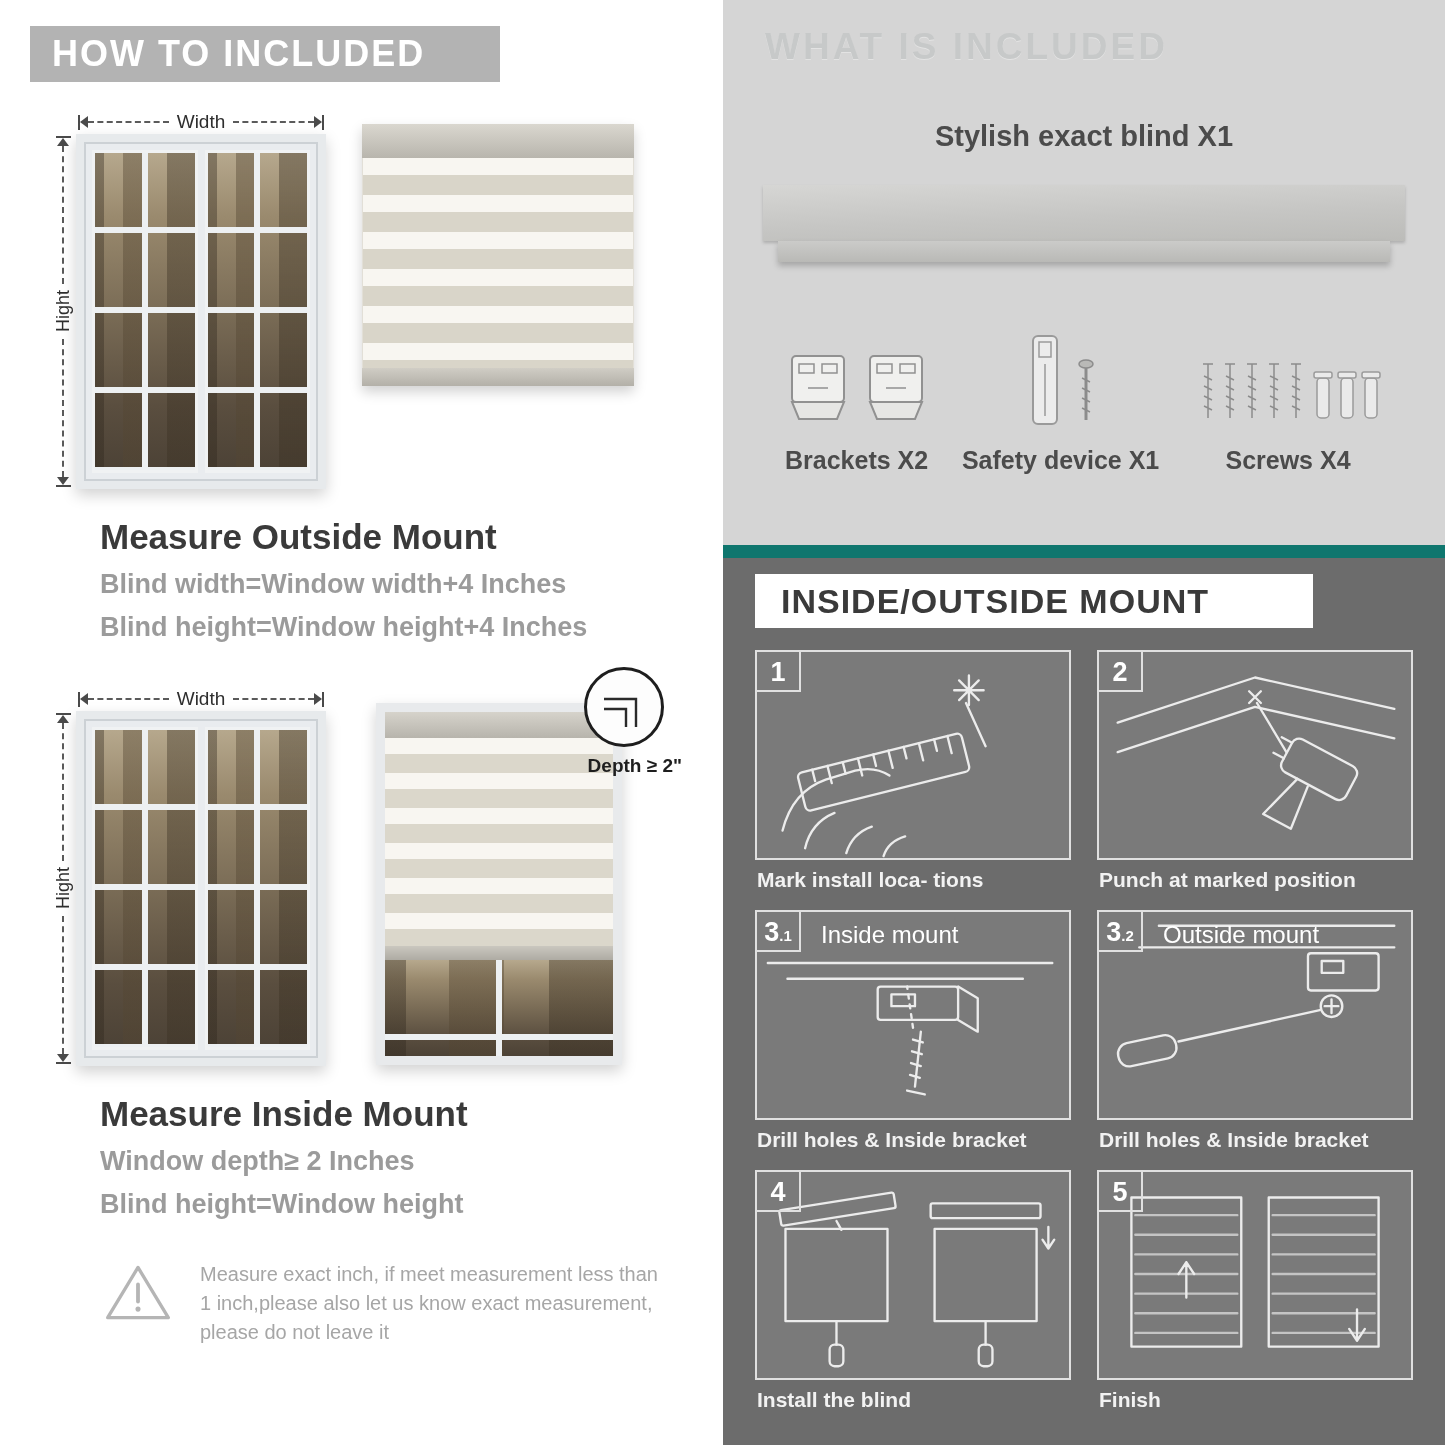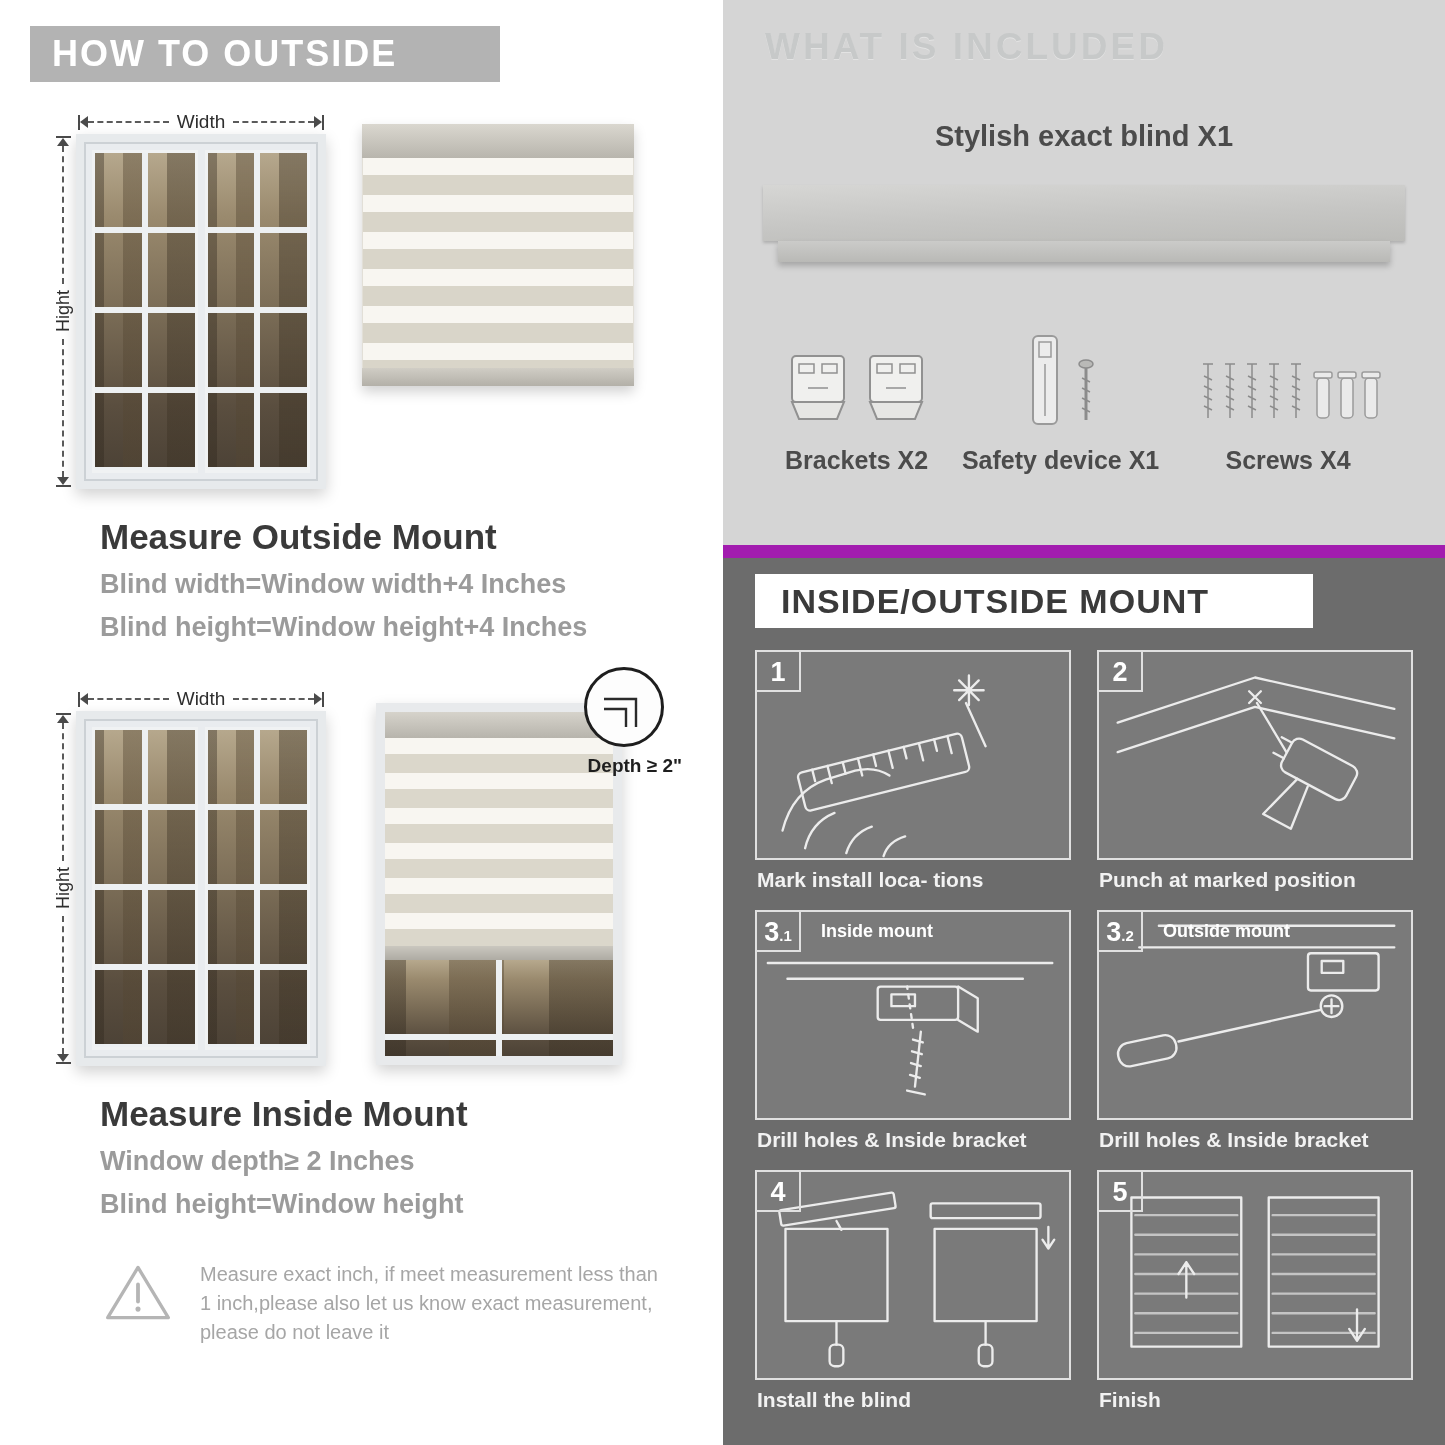--- a/index.html
+++ b/index.html
@@ -52,21 +52,21 @@
   .depth-circle { position:absolute; top:-36px; right:-42px; width:80px; height:80px; border-radius:50%; border:3px solid #1e1e1e; background:#fdfdfd; display:flex; align-items:center; justify-content:center; }
   .depth-label { position:absolute; top:52px; right:-60px; font-size:19px; font-weight:bold; color:#1e1e1e; white-space:nowrap; }
 
   .m-heading { font-size:35px; font-weight:bold; color:#3a3a3a; margin:28px 0 8px 70px; }
   .m-line { font-size:27px; font-weight:bold; color:#9b9b9b; margin:12px 0 0 70px; }
 
   .warning { display:flex; margin:40px 0 12px 72px; width:560px; gap:26px; align-items:flex-start; }
   .warn-text { flex:1; font-size:20px; color:#a6a6a6; line-height:1.45; font-weight:500; }
 
   
-  .right-col { width:722px; height:100%; display:flex; flex-direction:column; background:#a21caf; }
+  .right-col { width:722px; height:100%; display:flex; flex-direction:column; background:#0f766e; }
   .included-panel { height:545px; background:#d5d5d5; padding:26px 40px 0 40px; }
   .included-title { font-size:37px; font-weight:bold; color:#c7c9c9; letter-spacing:3px; margin-left:2px;
     text-shadow:0 1px 0 rgba(255,255,255,.35); }
   .blind-label { text-align:center; font-size:29px; font-weight:bold; color:#4b4b4b; margin-top:52px; }
   .cassette-illus { margin:32px auto 0; width:642px; }
   .cassette-top { height:56px; background:linear-gradient(178deg,#d6d6d4 0%,#c6c6c4 55%,#bcbcb9 100%); box-shadow:0 2px 3px rgba(0,0,0,.18); }
   .cassette-lip { height:21px; width:612px; margin:0 auto; background:linear-gradient(180deg,#cbcbc9,#b9b9b6); box-shadow:0 4px 6px rgba(0,0,0,.22); }
 
   .accessories { display:flex; justify-content:space-between; margin-top:54px; padding:0 22px; }
   .acc-group { display:flex; flex-direction:column; align-items:center; }
@@ -74,36 +74,36 @@
   .acc-label { margin-top:18px; font-size:25px; font-weight:bold; color:#4b4b4b; }
 
   .mount-panel { margin-top:13px; flex:1; background:#6c6c6c; padding:16px 32px 8px 32px; }
   .mount-banner { width:558px; height:54px; background:#fff; display:flex; align-items:center; padding-left:26px; }
   .mount-banner span { font-size:34px; font-weight:bold; color:#3a3a3a; letter-spacing:1px; }
   .steps-grid { display:grid; grid-template-columns:1fr 1fr; column-gap:26px; row-gap:14px; margin-top:22px; }
   .step-card { height:210px; border:2px solid #e0e0e0; background:#7a7a7a; position:relative; overflow:hidden; }
   .step-card svg.illus { position:absolute; inset:0; width:100%; height:100%; }
   .step-num { position:absolute; top:0; left:0; min-width:44px; height:40px; padding:0 7px; border-right:2px solid #e0e0e0; border-bottom:2px solid #e0e0e0; color:#fff; font-size:27px; font-weight:bold; display:flex; align-items:baseline; justify-content:center; line-height:40px; }
   .step-num .sub { font-size:15px; font-weight:bold; }
-  .step-title { position:absolute; top:9px; left:64px; color:#fff; font-weight:bold; font-size:18px; }
+  .step-title { position:absolute; top:9px; left:64px; color:#fff; font-weight:normal; font-size:24px; }
   .step-caption { margin:8px 0 4px 2px; color:#f2f2f2; font-size:21px; font-weight:bold; }
 
   .illus path, .illus rect, .illus line, .illus circle, .illus ellipse {
     stroke:#ececec; stroke-width:2.4; fill:none; stroke-linecap:round; stroke-linejoin:round;
   }
 </style>
 </head>
 <body>
 
 <div class="page">
 
   <section class="left-col">
 
     <div class="htm-banner">
-      <span>HOW TO OUTSIDE</span>
+      <span>HOW TO INCLUDED</span>
     </div>
 
     <div class="fig-row">
       <div class="window-fig">
         <div class="h-arrow">
           <span class="tick"></span>
           <span class="hd-l"></span>
           <span class="line"></span>
           <span class="lbl">Width</span>
           <span class="line"></span>

